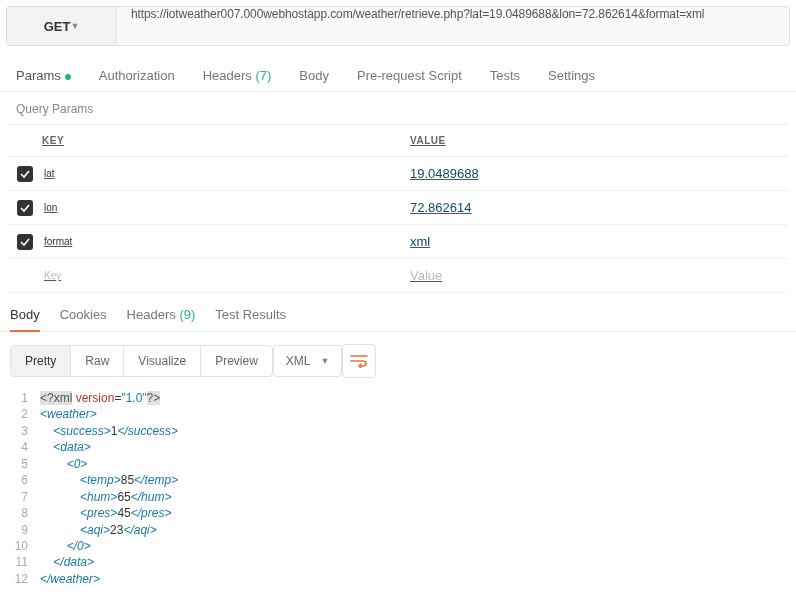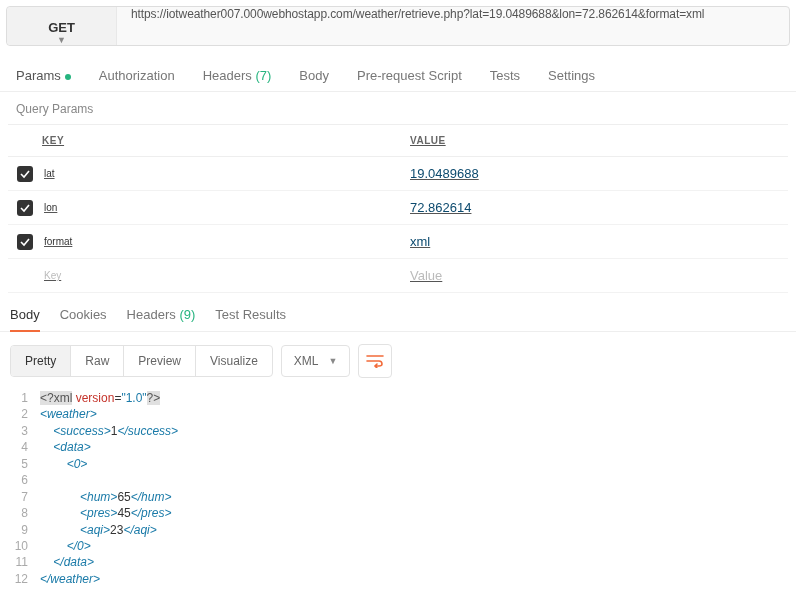--- a/index.html
+++ b/index.html
@@ -1,19 +1,19 @@
 <!DOCTYPE html>
 <html><head>
 <meta charset="utf-8">
 <style>
 * { box-sizing: border-box; margin: 0; padding: 0; font-family: -apple-system, "Segoe UI", Arial, sans-serif; }
 body { background: #fff; font-size: 13px; color: #555; }
 .container { width: 796px; }
 .req-bar { display: flex; margin: 6px; border: 1px solid #ddd; border-radius: 4px; background: #f9f9f9; height: 40px; }
-.method { width: 110px; display: flex; align-items: center; justify-content: flex-end; padding: 0 14px; border-right: 1px solid #e8e8e8; cursor: pointer; background: #f2f2f2; border-radius: 4px 0 0 4px; flex-direction: column; }
+.method { width: 110px; display: flex; align-items: center; justify-content: center; padding: 0 14px; border-right: 1px solid #e8e8e8; cursor: pointer; background: #f2f2f2; border-radius: 4px 0 0 4px; }
 .method-label { font-weight: 600; color: #333; }
 .chev { font-size: 9px; color: #888; }
 .url { flex: 1; padding: 0 14px; display: flex; align-items: flex-start; color: #555; font-size: 12px; letter-spacing: -0.1px; }
 .tabs { display: flex; gap: 28px; padding: 16px 16px 8px 16px; border-bottom: 1px solid #eee; }
 .tab { cursor: pointer; color: #777; font-size: 13px; }
 .tab.active { color: #555; font-weight: 500; position: relative; }
 .tab .dot { display:inline-block; width:6px; height:6px; border-radius:50%; background:#26b47f; margin-left:4px; vertical-align:middle; }
 .tab .count { color: #26b47f; }
 .sect-title { padding: 10px 16px 0 16px; color: #888; font-size: 12px; }
 .table { margin: 8px 8px 0 8px; text-decoration: underline; }
@@ -25,21 +25,21 @@
 .cb-box { width:16px; height:16px; background:#333; border-radius:3px; display:flex; align-items:center; justify-content:center; }
 .cb-box svg { width:10px; height:10px; }
 .row .key { flex: 0 0 358px; padding: 8px 10px 8px 2px; font-size:10px; color:#333; }
 .row .val { flex: 1; padding: 8px 10px; font-size:13px; color:#0c4a6e; }
 .row.placeholder .key, .row.placeholder .val { color: #bbb; }
 .row.placeholder .cb { }
 .resp-tabs { display:flex; gap: 20px; padding: 14px 10px 0 10px; border-bottom: 1px solid #eee; }
 .resp-tab { cursor:pointer; color:#777; padding-bottom: 8px; }
 .resp-tab.active { color:#333; border-bottom: 2px solid #f26b3a; margin-bottom:-1px; }
 .resp-tab .count { color:#26b47f; }
-.toolbar { display:flex; align-items:center; gap:8px; padding: 12px 10px; }
+.toolbar { display:flex; align-items:center; padding: 12px 10px; }
 .tool-group { display:flex; border:1px solid #e2e2e2; border-radius:4px; overflow:hidden; }
 .tool-btn { padding: 8px 14px; font-size:12px; color:#666; cursor:pointer; border-right:1px solid #e2e2e2; }
 .tool-btn:last-child { border-right:none; }
 .tool-btn.active { background:#f2f2f2; color:#333; }
 .tool-sel { display:flex; align-items:center; gap:10px; padding: 8px 12px; border:1px solid #e2e2e2; border-radius:4px; font-size:12px; color:#666; cursor:pointer; }
 .tool-wrap-btn { width:34px; height:34px; display:flex; align-items:center; justify-content:center; border:1px solid #e2e2e2; border-radius:4px; cursor:pointer; }
 .code { font-family: Menlo, Consolas, monospace; font-size:12px; padding: 0 10px 20px 10px; line-height:1.37; }
 .line { display:flex; }
 .ln { width: 30px; text-align:right; color:#aaa; padding-right: 12px; user-select:none; }
 .lc { white-space: pre; }
@@ -125,22 +125,22 @@
   <div class="resp-tab active">Body</div>
   <div class="resp-tab">Cookies</div>
   <div class="resp-tab"><span>Headers</span> <span class="count">(9)</span></div>
   <div class="resp-tab">Test Results</div>
 </div>
 
 <div class="toolbar">
   <div class="tool-group">
     <div class="tool-btn active">Pretty</div>
     <div class="tool-btn">Raw</div>
+    <div class="tool-btn">Visualize</div>
     <div class="tool-btn">Preview</div>
-    <div class="tool-btn">Visualize</div>
   </div>
   <div class="tool-sel">
     <span>XML</span>
     <span class="chev">▼</span>
   </div>
   <div class="tool-wrap-btn">
     <svg width="18" height="14" viewBox="0 0 18 14">
       <path d="M1 2 H17 M1 7 H13 Q16 7 16 10 Q16 12 13 12 L10 12 M11 10 L9 12 L11 14" stroke="#f26b3a" stroke-width="1.6" fill="none" stroke-linecap="round"></path>
     </svg>
   </div>
@@ -162,20 +162,21 @@
       <div class="line">
         <div class="ln">4</div>
         <div class="lc"><span class="plain">    </span><span class="tag">&lt;data&gt;</span></div>
       </div>
       <div class="line">
         <div class="ln">5</div>
         <div class="lc"><span class="plain">        </span><span class="tag">&lt;0&gt;</span></div>
       </div>
       <div class="line">
         <div class="ln">6</div>
+        <div class="lc"><span class="plain">            </span><span class="tag">&lt;temp&gt;</span><span class="plain">85</span><span class="tag">&lt;/temp&gt;</span></div>
       </div>
       <div class="line">
         <div class="ln">7</div>
         <div class="lc"><span class="plain">            </span><span class="tag">&lt;hum&gt;</span><span class="plain">65</span><span class="tag">&lt;/hum&gt;</span></div>
       </div>
       <div class="line">
         <div class="ln">8</div>
         <div class="lc"><span class="plain">            </span><span class="tag">&lt;pres&gt;</span><span class="plain">45</span><span class="tag">&lt;/pres&gt;</span></div>
       </div>
       <div class="line">

